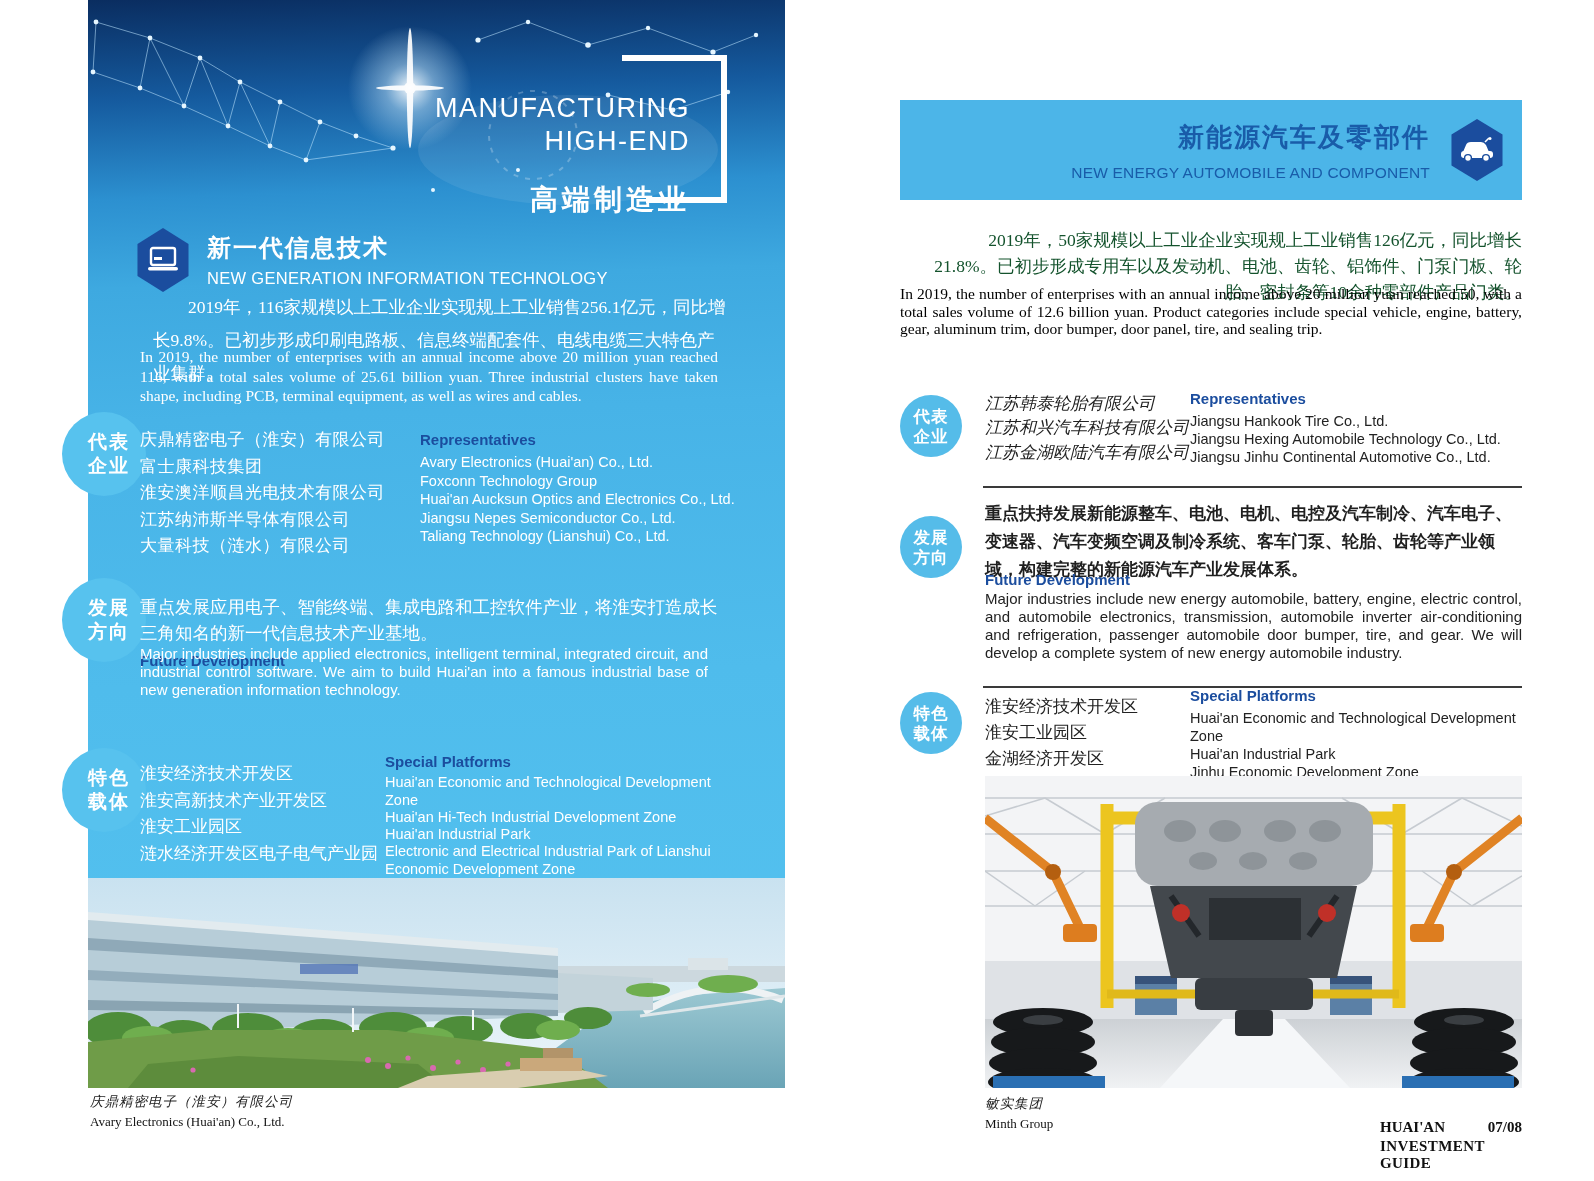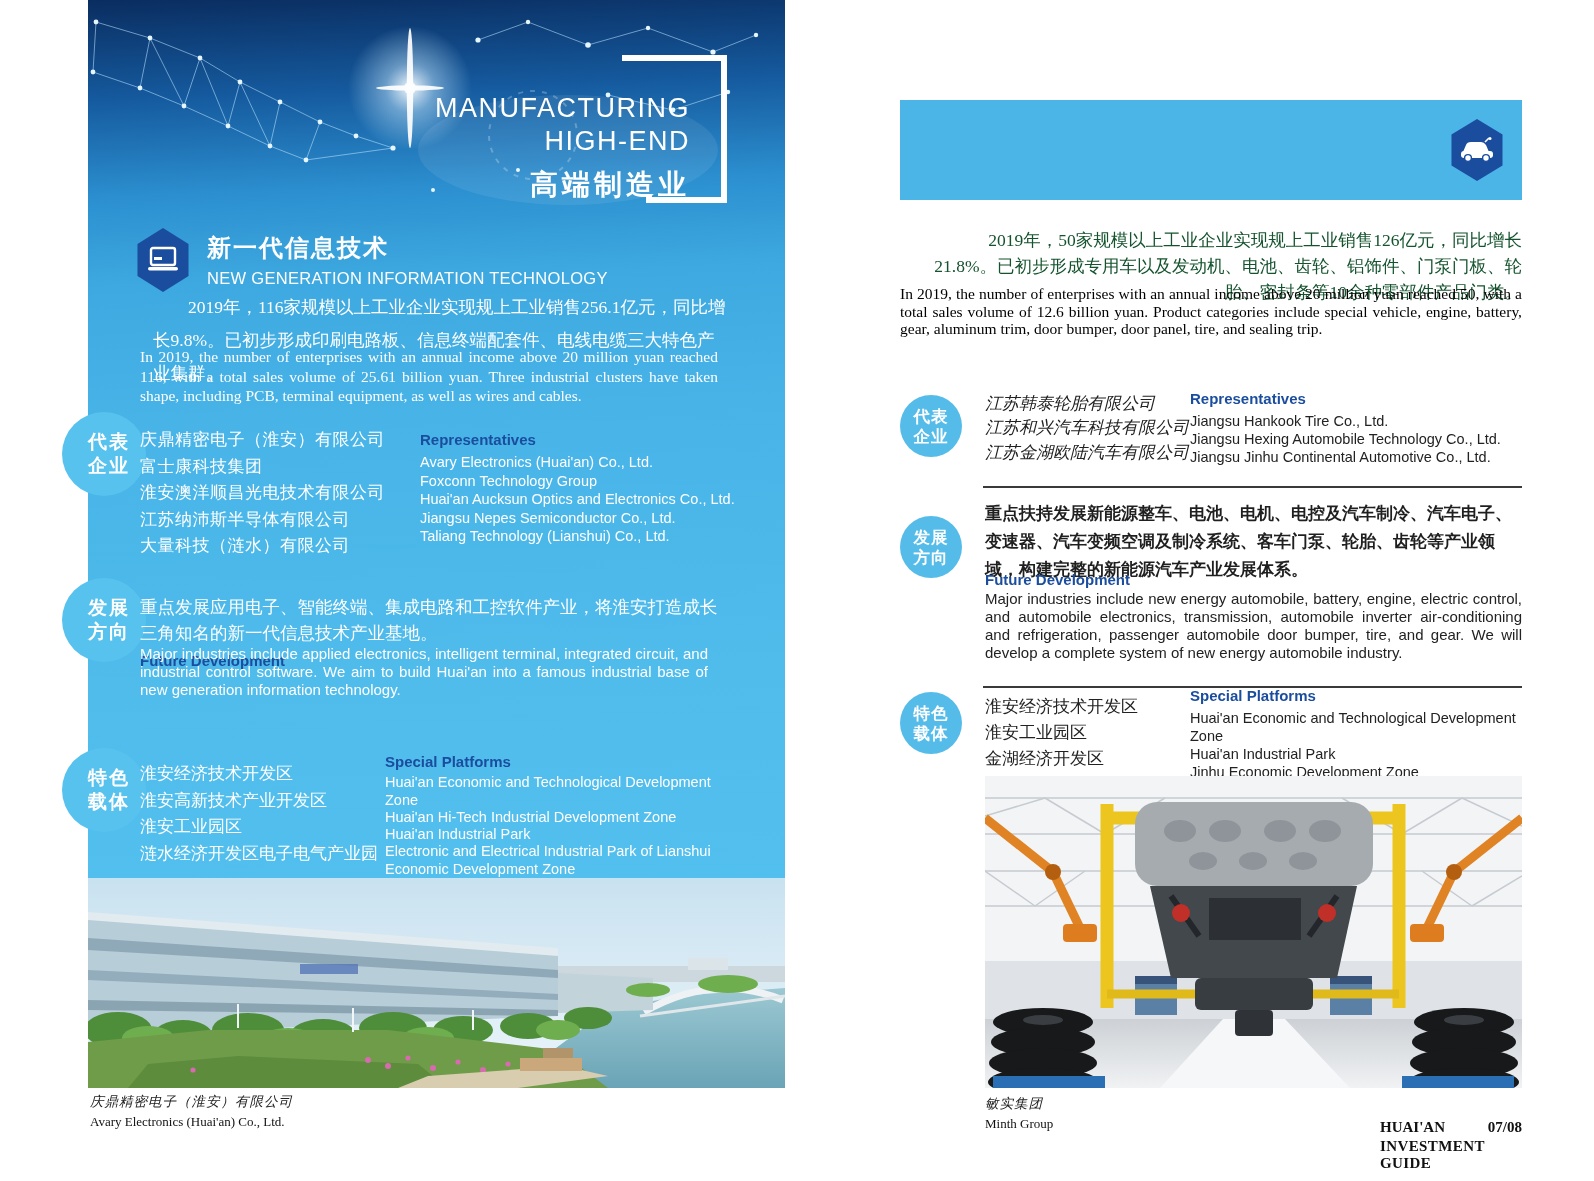--- a/index.html
+++ b/index.html
@@ -6,21 +6,21 @@
   body { background:#ffffff; font-family:"Liberation Sans", sans-serif; }
   .canvas { position:relative; width:1594px; height:1181px; background:#ffffff; overflow:hidden; }
 
   
   .lp { position:absolute; left:88px; top:0; width:697px; height:1088px;
         background:linear-gradient(178deg,#0a2d60 0%,#155a9e 9%,#2c90d0 18%,#3ea9e0 26%,#47b3e7 38%,#4fbcec 62%,#55c3f0 100%); }
   .lp-hero-art { position:absolute; left:0; top:0; width:697px; height:228px; }
   .hero-bracket { position:absolute; left:528px; top:52px; width:115px; height:155px; }
   .hero-title { position:absolute; right:95px; top:92px; text-align:right; color:#fff; }
   .hero-en { font-size:27px; font-weight:300; letter-spacing:1.5px; line-height:33px; }
-  .hero-cn { font-size:28px; font-weight:700; letter-spacing:4px; margin-top:8px; }
+  .hero-cn { font-size:28px; font-weight:700; letter-spacing:4px; margin-top:23px; }
 
   .lp-sec-head { position:absolute; left:46px; top:228px; display:flex; align-items:center; }
   .hexagon { background:#1b4d9e; clip-path:polygon(50% 0,94% 25%,94% 75%,50% 100%,6% 75%,6% 25%);
              display:flex; align-items:center; justify-content:center; }
   .lp-hex { width:58px; height:64px; }
   .lp-sec-titles { margin-left:15px; color:#fff; }
   .sec-title-cn { font-size:24px; font-weight:700; letter-spacing:2px; }
   .sec-title-en { font-size:16.5px; margin-top:5px; letter-spacing:.3px; }
 
   .lp-intro-cn { position:absolute; left:52px; top:291px; width:578px; color:#fff;
@@ -309,20 +309,24 @@
   </div>
 
   <div class="lp-caption">
     <div class="cap-cn">庆鼎精密电子（淮安）有限公司</div>
     <div class="cap-en">Avary Electronics (Huai'an) Co., Ltd.</div>
   </div>
 
   <div class="rp">
 
     <div class="rp-banner">
+      <div class="rp-banner-text">
+        <div class="rp-banner-cn">新能源汽车及零部件</div>
+        <div class="rp-banner-en">NEW ENERGY AUTOMOBILE AND COMPONENT</div>
+      </div>
       <div class="hexagon rp-hex">
         <svg width="36" height="26" viewBox="0 0 36 26">
           <path d="M4 15 L7 8 Q8 5 12 5 L22 5 Q25 5 27 8 L30 15 Z" fill="#ffffff"></path>
           <rect x="2" y="14" width="32" height="7" rx="3" fill="#ffffff"></rect>
           <circle cx="9" cy="21" r="3.4" fill="#ffffff" stroke="#1b4d9e" stroke-width="1.4"></circle>
           <circle cx="27" cy="21" r="3.4" fill="#ffffff" stroke="#1b4d9e" stroke-width="1.4"></circle>
           <line x1="26" y1="5" x2="30" y2="1" stroke="#ffffff" stroke-width="1.6"></line>
           <circle cx="31" cy="1.5" r="1.5" fill="#ffffff"></circle>
         </svg>
       </div>

